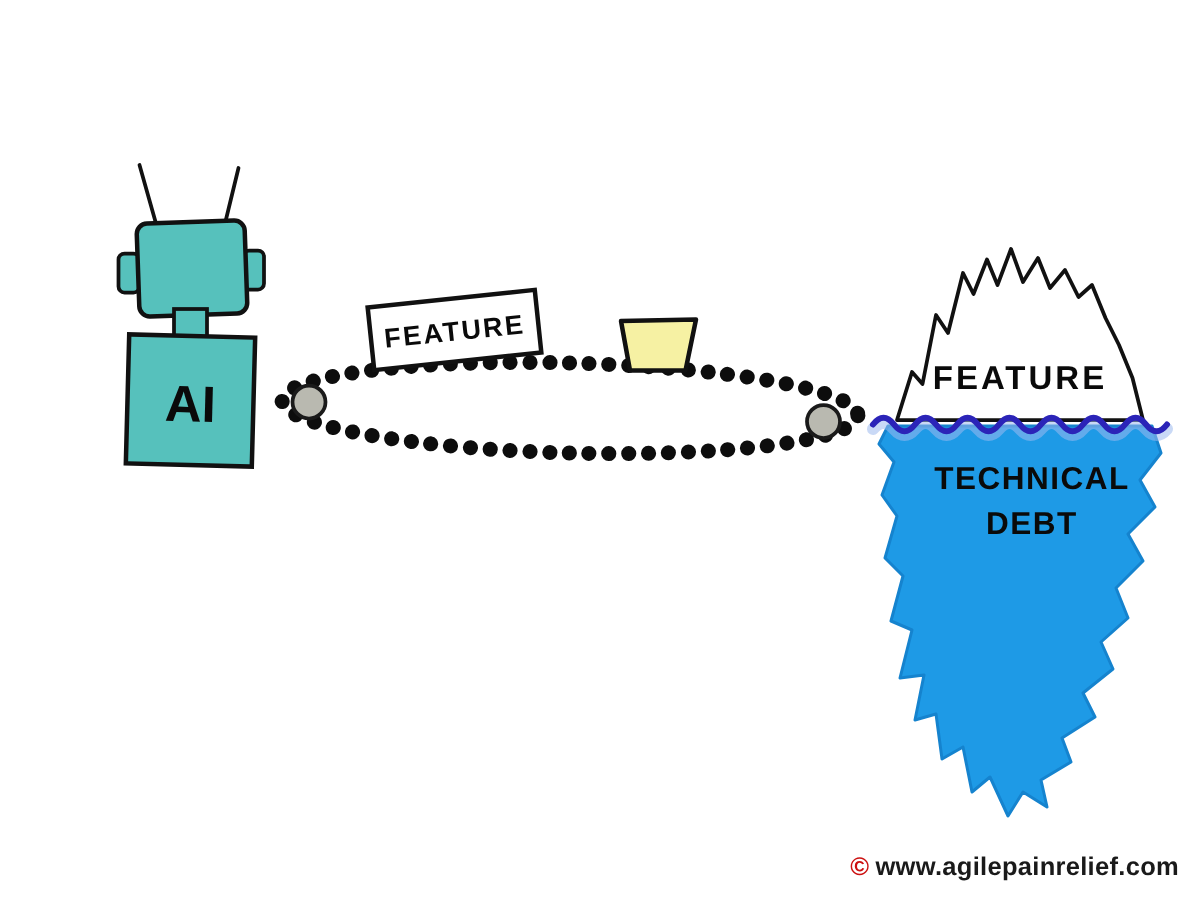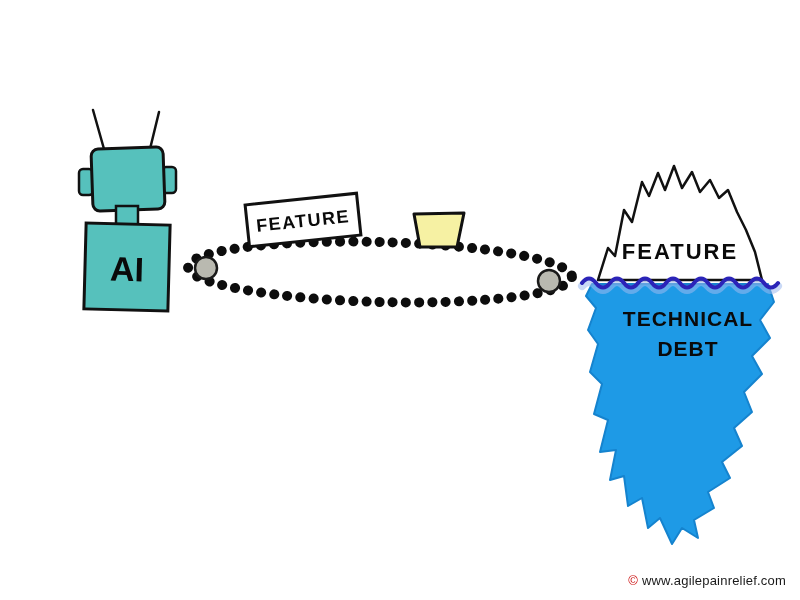--- a/index.html
+++ b/index.html
@@ -3,21 +3,21 @@
 <meta charset="utf-8">
 <style>
   html,body{margin:0;padding:0;}
   body{
     width:800px;height:600px;background:#ffffff;position:relative;overflow:hidden;
     font-family:"Liberation Sans", sans-serif;
   }
   svg text{font-family:"Liberation Sans", sans-serif;}
   .copyright{
     position:absolute;right:14px;bottom:12px;
-    font-size:13px;font-weight:normal;color:#1a1a1a;letter-spacing:.2px;
+    font-size:17px;font-weight:bold;color:#1a1a1a;letter-spacing:.2px;
   }
   .copy-sym{color:#cc1111;margin-right:4px;}
 </style>
 </head>
 <body>
 
 
 
 <svg width="800" height="600" viewBox="0 0 800 600">
 

